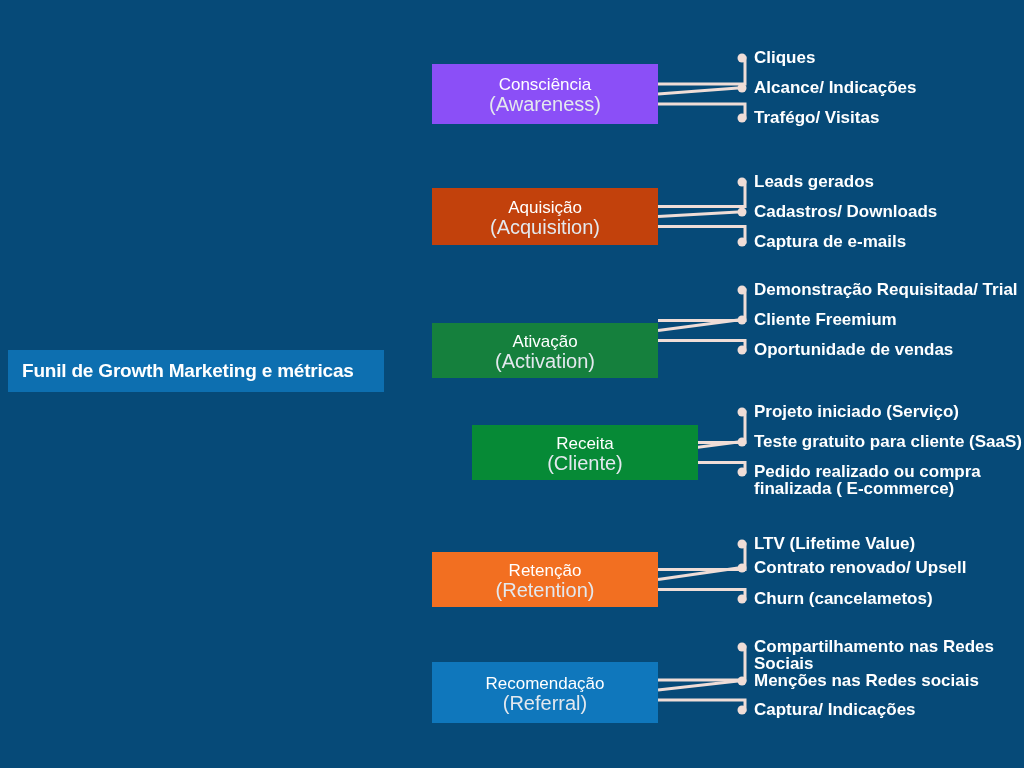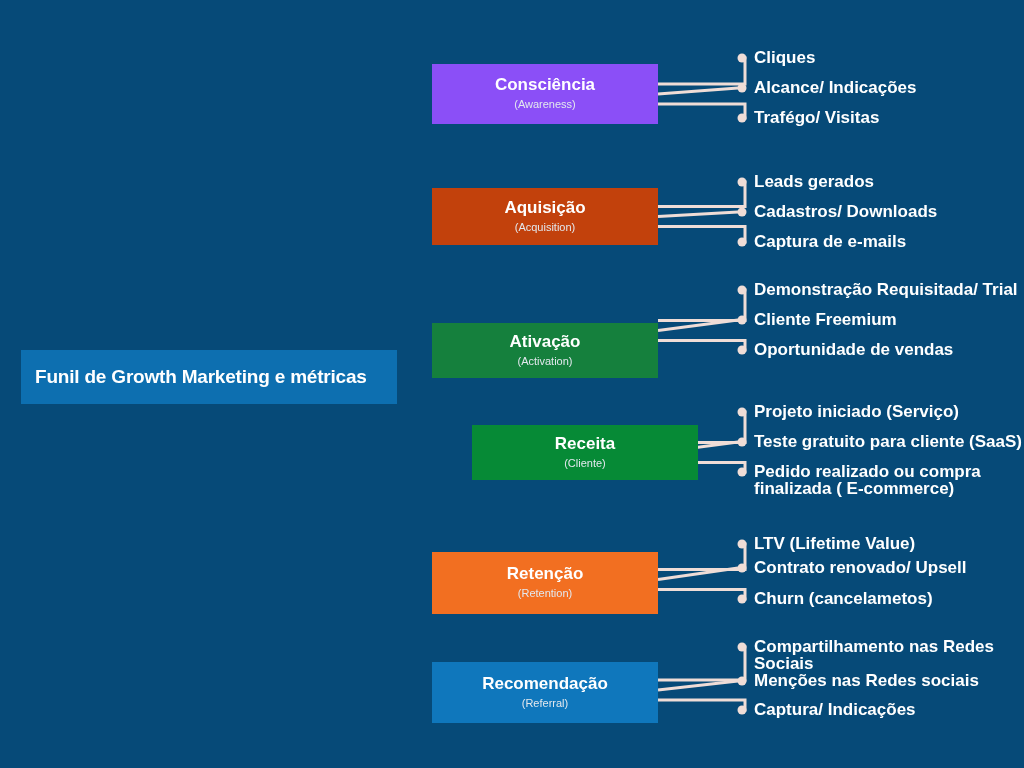--- a/index.html
+++ b/index.html
@@ -14,25 +14,24 @@
     overflow: hidden;
     position: relative;
   }
 
   
   #title-plate {
     position: absolute;
     left: 8px;
     top: 350px;
     width: 376px;
-    height: 54px;
+    height: 42px;
     background: #0D6FB0;
     display: flex;
     align-items: center;
-    margin-left: 13px;
   }
   #title-plate .title-text {
     color: #FFFFFF;
     font-size: 19px;
     font-weight: bold;
     letter-spacing: -0.2px;
     padding-left: 14px;
     white-space: nowrap;
   }
 
@@ -46,27 +45,27 @@
     width: 226px;
     display: flex;
     flex-direction: column;
     align-items: center;
     justify-content: center;
     box-sizing: border-box;
   }
   .stage-name {
     color: #FFFFFF;
     font-size: 17px;
-    font-weight: bold;
+    font-weight: normal;
     line-height: 21px;
     text-align: center;
   }
   .stage-sub {
     color: #E3E8EE;
-    font-size: 11px;
+    font-size: 20px;
     font-weight: normal;
     line-height: 19px;
     text-align: center;
   }
 
   
   #connector-layer {
     position: absolute;
     left: 0;
     top: 0;
@@ -172,21 +171,21 @@
       <div class="stage-box" style="height: 55px; background: rgb(6, 138, 54);">
         <div class="stage-name">Receita</div>
         <div class="stage-sub">(Cliente)</div>
       </div>
     </div>
     <div class="metric-label" style="left: 754px; top: 403px;">Projeto iniciado (Serviço)</div>
     <div class="metric-label" style="left: 754px; top: 433px;">Teste gratuito para cliente (SaaS)</div>
     <div class="metric-label" style="left: 754px; top: 463px;">Pedido realizado ou compra
 finalizada ( E-commerce)</div>
     <div class="stage" style="top: 552px;">
-      <div class="stage-box" style="height: 62px; background: rgb(242, 111, 33);">
+      <div class="stage-box" style="height: 55px; background: rgb(242, 111, 33);">
         <div class="stage-name">Retenção</div>
         <div class="stage-sub">(Retention)</div>
       </div>
     </div>
     <div class="metric-label" style="left: 754px; top: 535px;">LTV (Lifetime Value)</div>
     <div class="metric-label" style="left: 754px; top: 559px;">Contrato renovado/ Upsell</div>
     <div class="metric-label" style="left: 754px; top: 590px;">Churn (cancelametos)</div>
     <div class="stage" style="top: 662px;">
       <div class="stage-box" style="height: 61px; background: rgb(15, 119, 188);">
         <div class="stage-name">Recomendação</div>

